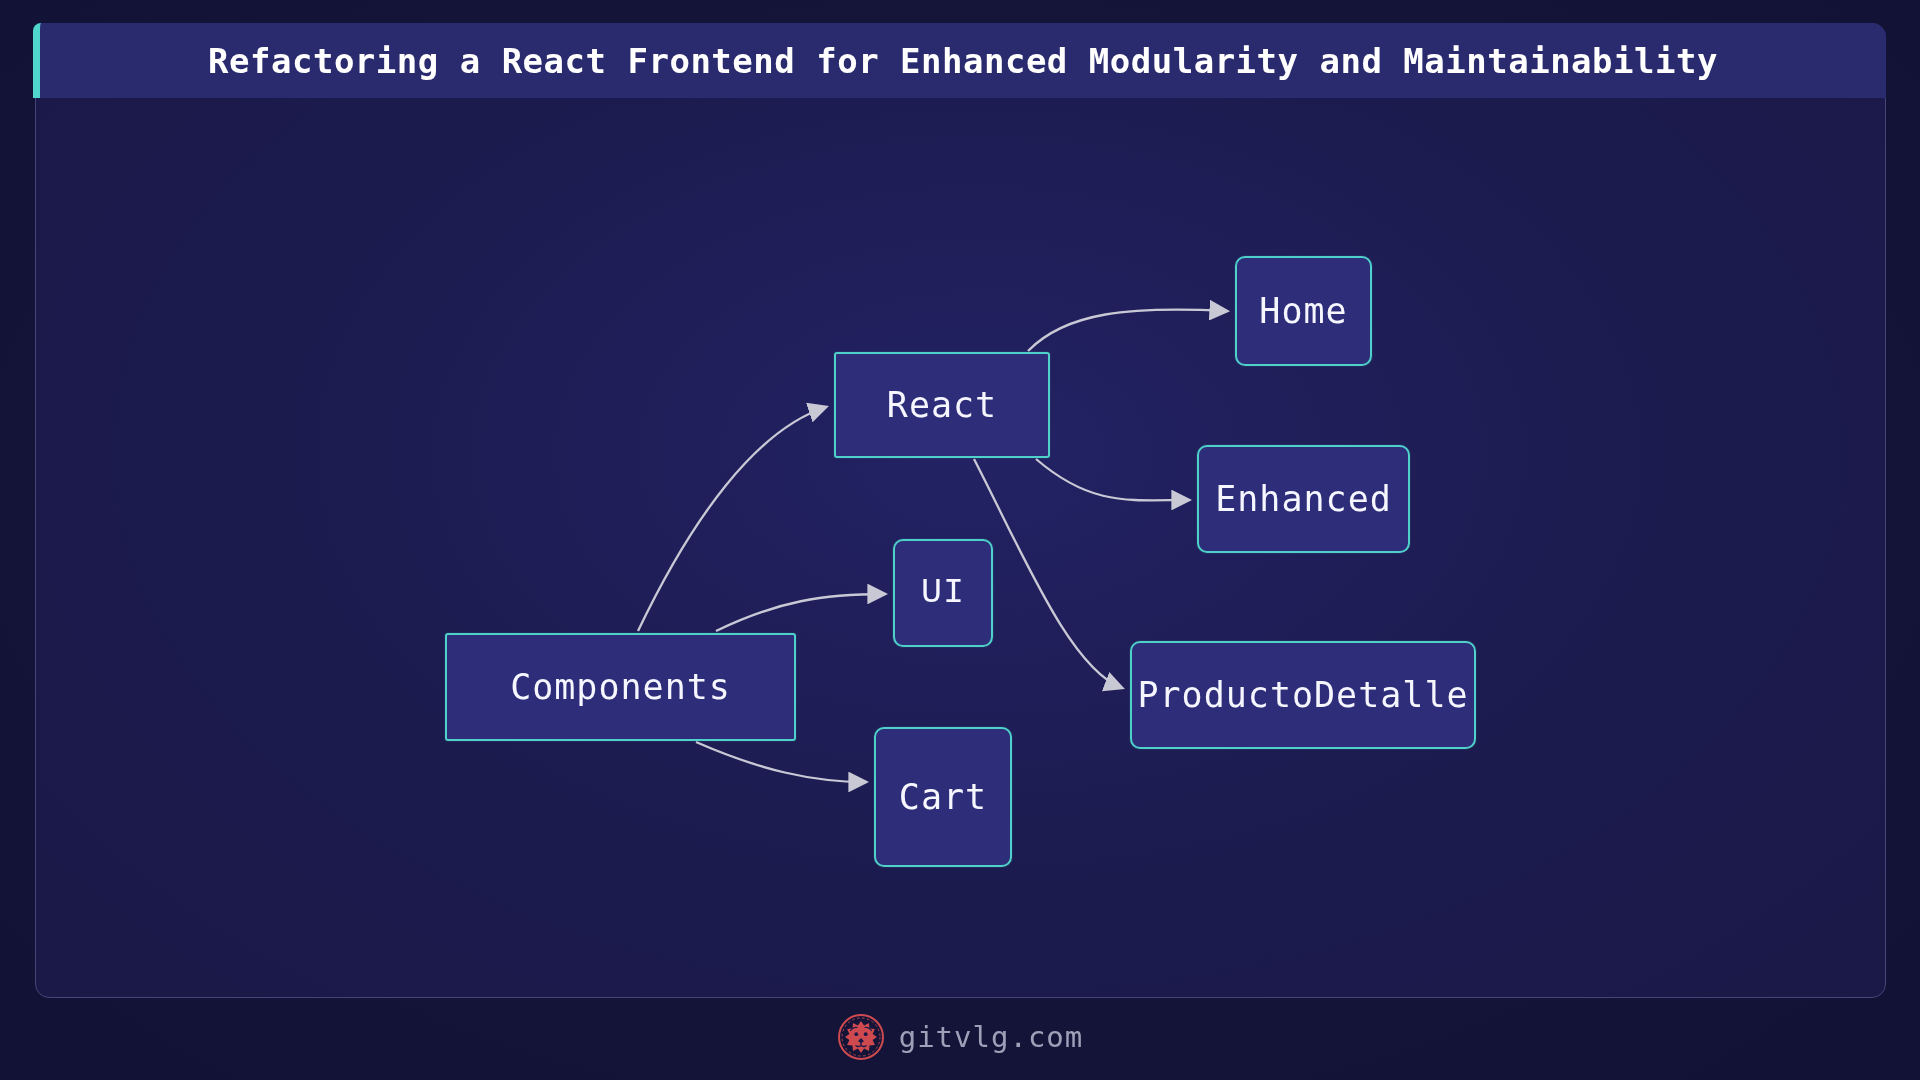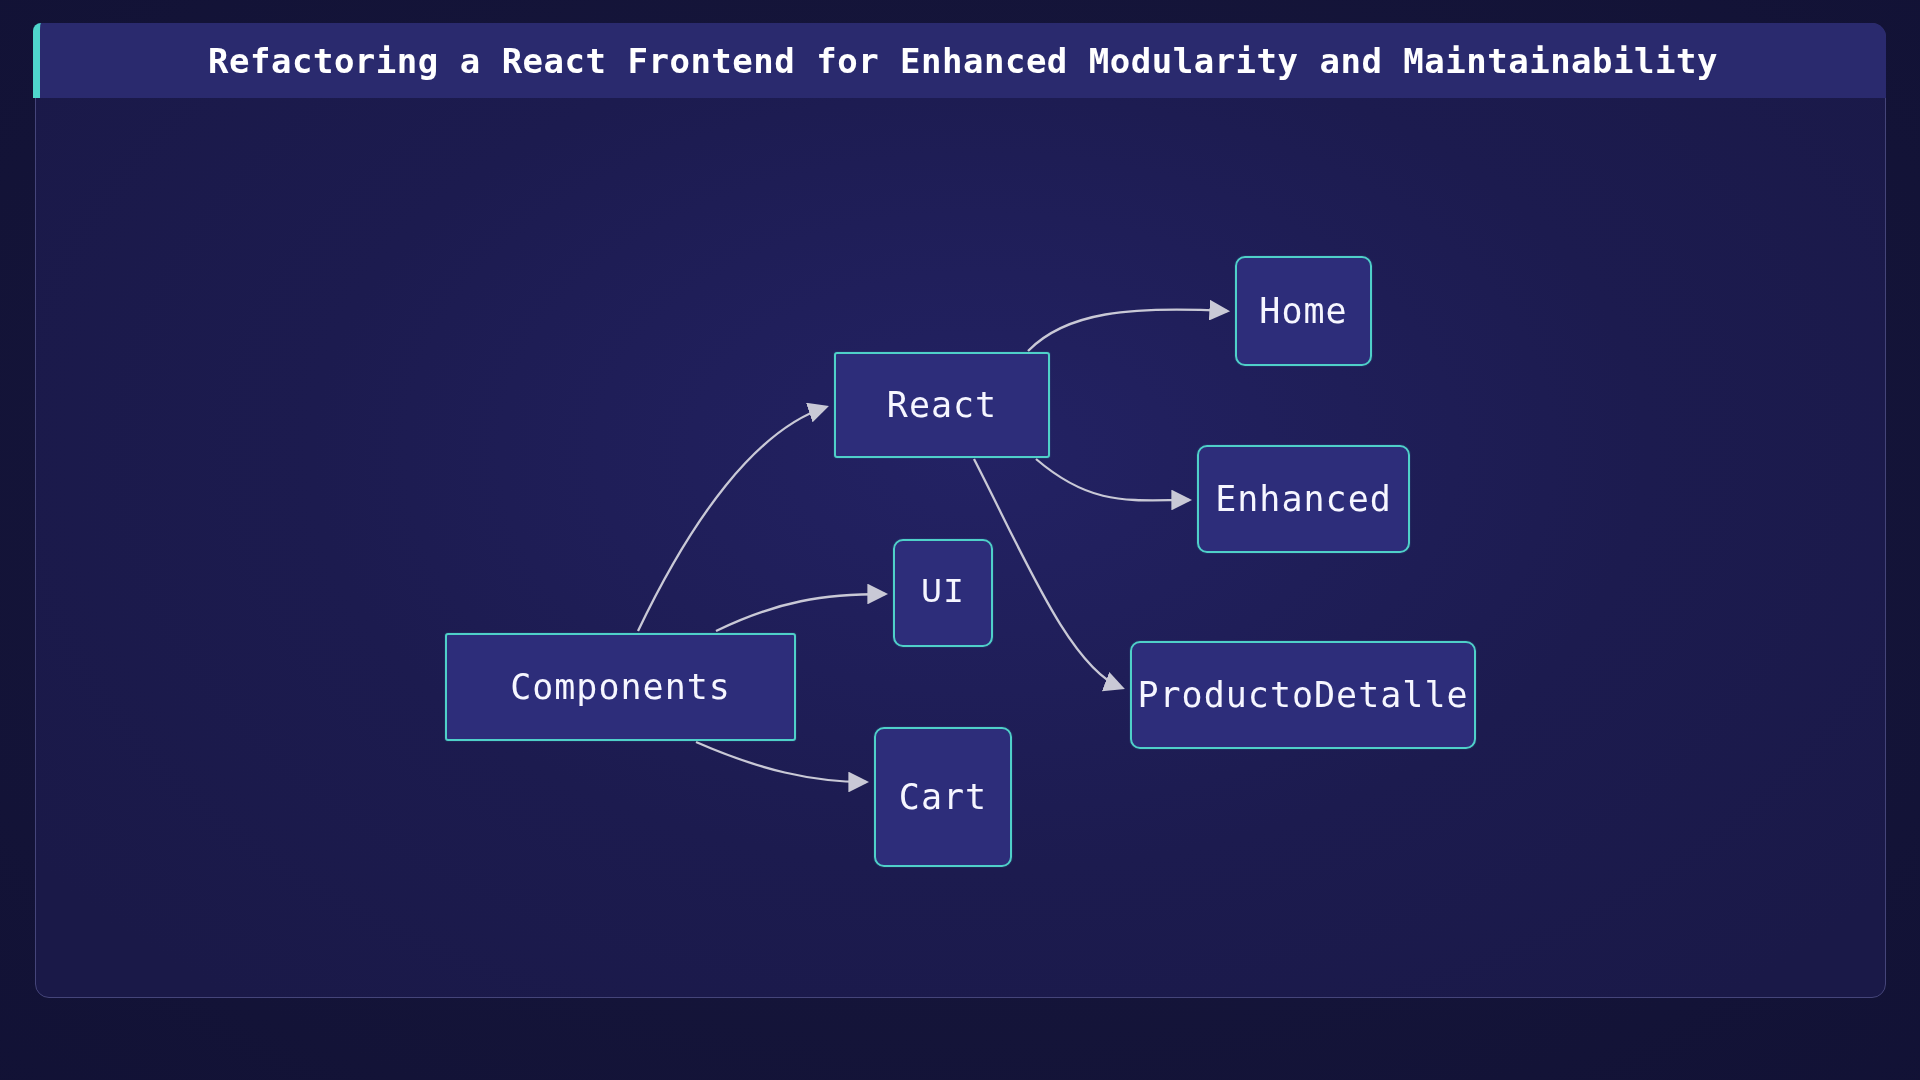--- a/index.html
+++ b/index.html
@@ -93,14 +93,29 @@
         <span>Home</span>
       </div>
       <div class="node rounded" style="left: 1197px; top: 445px; width: 213px; height: 108px; background: rgb(45, 45, 122); border-color: rgb(79, 208, 201); color: rgb(246, 246, 255);">
         <span>Enhanced</span>
       </div>
       <div class="node rounded" style="left: 1130px; top: 633px; width: 346px; height: 108px; background: rgb(45, 45, 122); border-color: rgb(79, 208, 201); color: rgb(246, 246, 255); margin-top: 8px;">
         <span>ProductoDetalle</span>
       </div>
     </div>
 
+  <footer>
+    <span class="logo">
+      <svg viewBox="0 0 48 48" width="48" height="48">
+        <circle cx="24" cy="24" r="22" fill="none" stroke="#ce4a4e" stroke-width="2"></circle>
+        <circle cx="24" cy="24" r="19" fill="none" stroke="#ce4a4e" stroke-width="1" stroke-dasharray="2.5 2.5" opacity="0.85"></circle>
+        <polygon fill="#ce4a4e" points="40,24 35.6,27.1 37.9,32 32.5,32.5 32,37.9 27.1,35.6 24,40 20.9,35.6 16,37.9 15.5,32.5 10.1,32 12.4,27.1 8,24 12.4,20.9 10.1,16 15.5,15.5 16,10.1 20.9,12.4 24,8 27.1,12.4 32,10.1 32.5,15.5 37.9,16 35.6,20.9"></polygon>
+        <circle cx="19.3" cy="21.2" r="1.9" fill="#1a1948"></circle>
+        <circle cx="28.7" cy="21.2" r="1.9" fill="#1a1948"></circle>
+        <path d="M24,25 L21,28.2 Q24,30.6 27,28.2 Z" fill="#1a1948"></path>
+        <path d="M24,29.5 L24,32.5 M24,32.5 Q21,34.5 19,32.8 M24,32.5 Q27,34.5 29,32.8" fill="none" stroke="#1a1948" stroke-width="1.4" stroke-linecap="round"></path>
+        <path d="M13.5,17.5 Q16.5,13.5 20,14.5 M34.5,17.5 Q31.5,13.5 28,14.5" fill="none" stroke="#1a1948" stroke-width="1.2" stroke-linecap="round"></path>
+      </svg>
+    </span>
+    <span class="site">gitvlg.com</span>
+  </footer>
 
 </div>
 
 </body></html>

